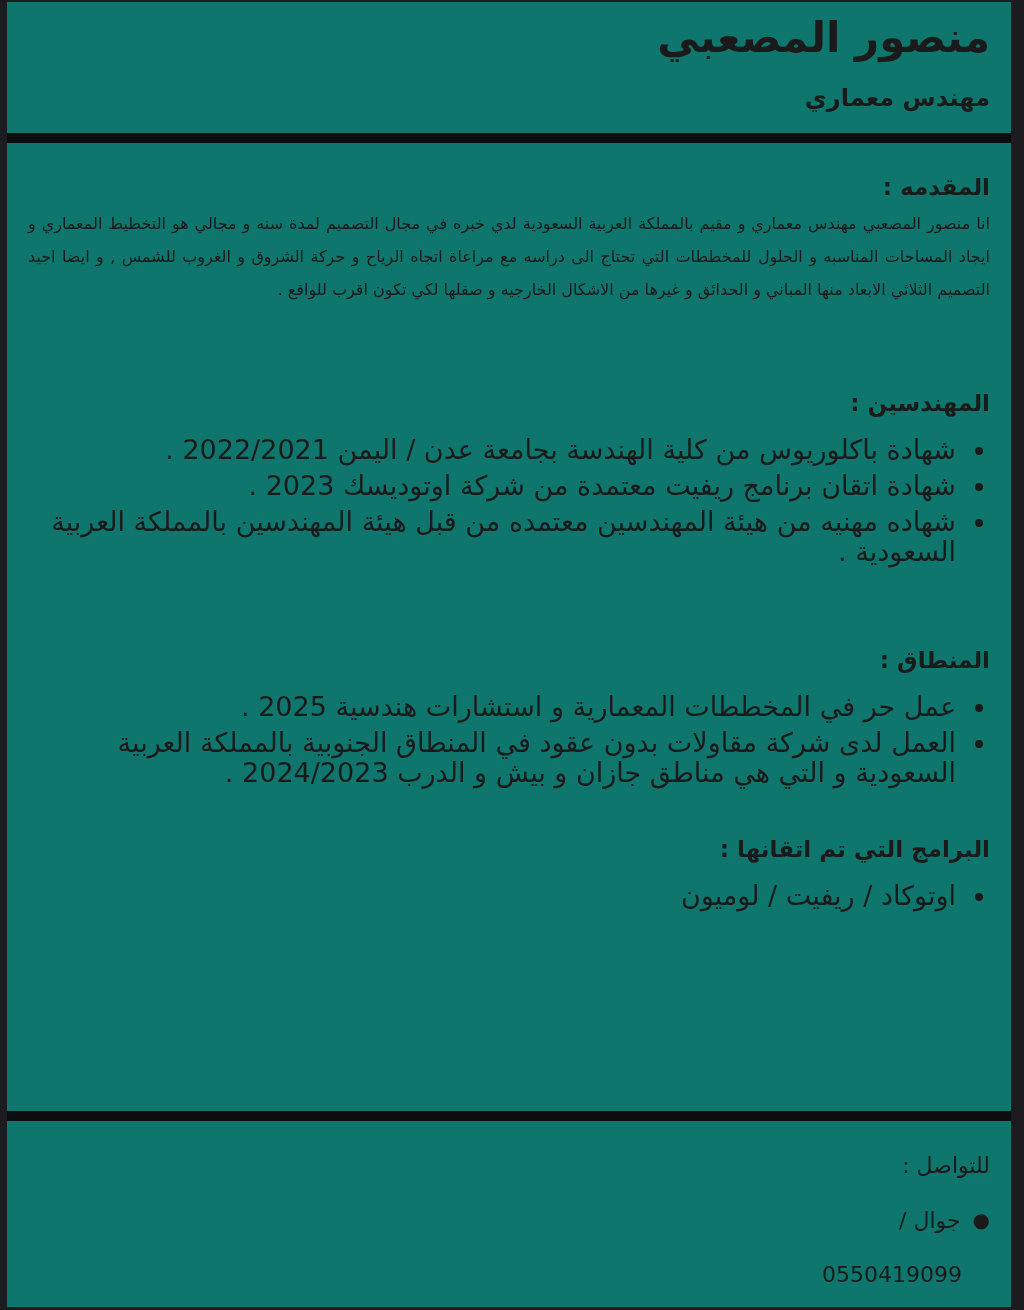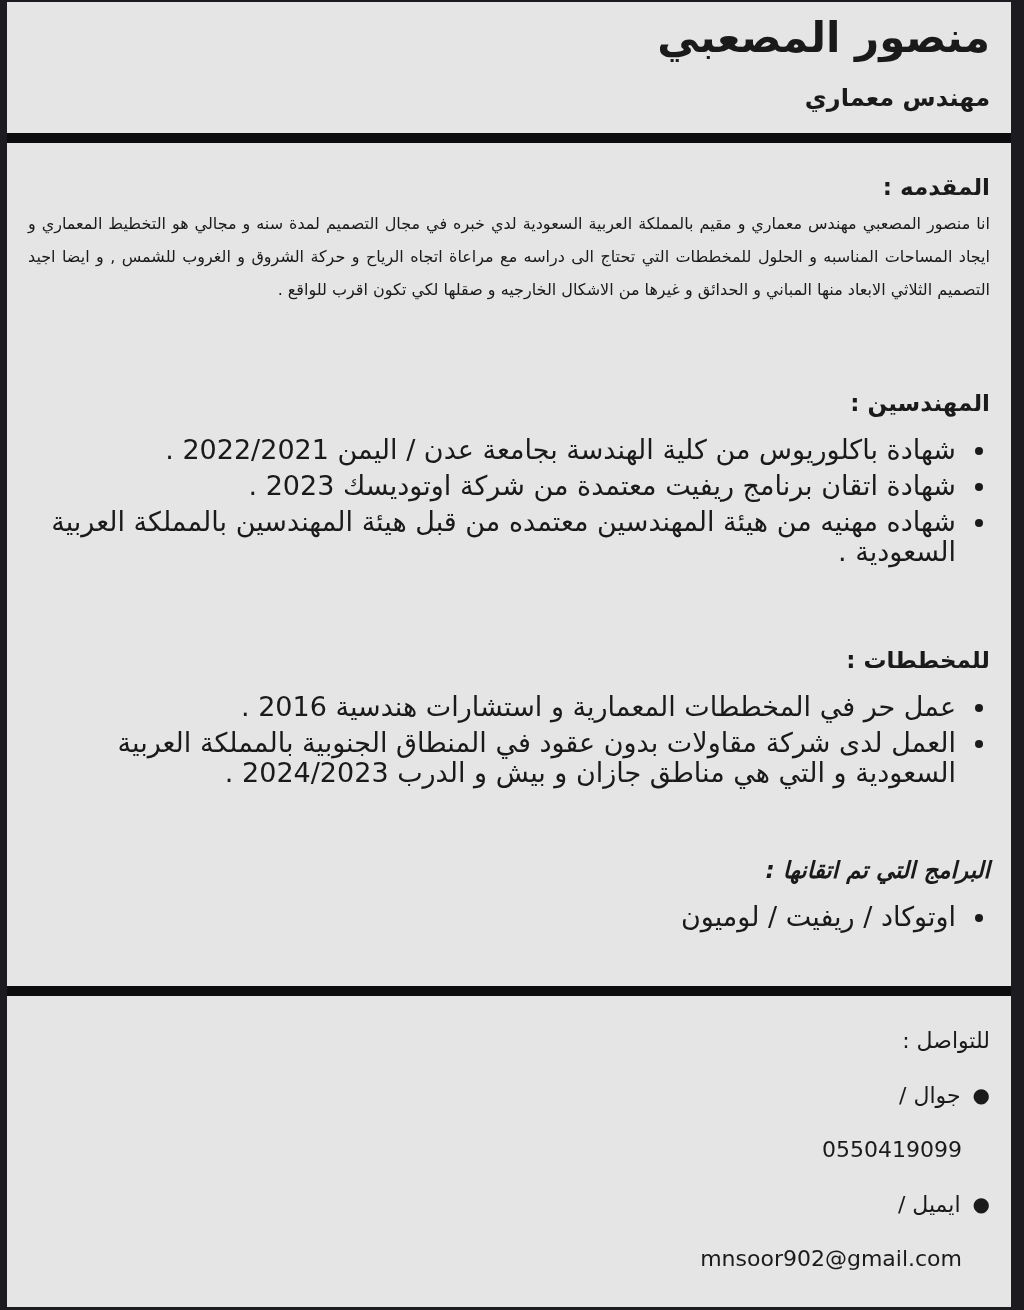--- a/index.html
+++ b/index.html
@@ -6,21 +6,21 @@
   html,body { width:1024px; height:1310px; overflow:hidden; }
   body {
     background:#1b1b20;
     font-family:"DejaVu Sans", sans-serif;
     color:#1a1a1a;
     position:relative;
   }
   .page {
     position:absolute;
     top:2px; left:7px; right:13px; bottom:3px;
-    background:#e5e5e5;
+    background:#0f766e;
   }
   .header {
     height:131px;
     padding:10px 21px 0 0;
     direction:rtl;
     text-align:right;
   }
   .name {
     font-size:42px;
     font-weight:700;
@@ -34,32 +34,32 @@
   }
   .bar {
     height:10px;
     background:#0d0d0f;
     width:100%;
   }
   .main {
     direction:rtl;
     text-align:right;
     padding:0 21px;
-    height:843px;
+    height:968px;
     overflow:hidden;
   }
   h2 {
     font-size:23px;
     font-weight:700;
     line-height:31px;
   }
   .h-intro    { margin-top:29px; }
   .h-certs    { margin-top:82px; }
   .h-exp      { margin-top:78px; }
-  .h-programs { margin-top:67px;font-style:italic; }
+  .h-programs { margin-top:46px; }
   .intro-text {
     margin-top:4px;
     font-size:16px;
     line-height:33px;
     text-align:justify;
     text-justify:inter-word;
   }
   ul.doc-list {
     margin-top:16px;
     padding-right:30px;
@@ -113,23 +113,23 @@
     <h2 class="h-intro">المقدمه :</h2>
     <p class="intro-text">انا منصور المصعبي مهندس معماري و مقيم بالمملكة العربية السعودية لدي خبره في مجال التصميم لمدة سنه و مجالي هو التخطيط المعماري و ايجاد المساحات المناسبه و الحلول للمخططات التي تحتاج الى دراسه مع مراعاة اتجاه الرياح و حركة الشروق و الغروب للشمس , و ايضا اجيد التصميم الثلاثي الابعاد منها المباني و الحدائق و غيرها من الاشكال الخارجيه و صقلها لكي تكون اقرب للواقع .</p>
 
     <h2 class="h-certs">المهندسين :</h2>
     <ul class="doc-list">
       <li>شهادة باكلوريوس من كلية الهندسة بجامعة عدن / اليمن 2022/2021 .</li>
       <li>شهادة اتقان برنامج ريفيت معتمدة من شركة اوتوديسك 2023 .</li>
       <li>شهاده مهنيه من هيئة المهندسين معتمده من قبل هيئة المهندسين بالمملكة العربية السعودية .</li>
     </ul>
 
-    <h2 class="h-exp">للمخططات :</h2>
+    <h2 class="h-exp">المنطاق :</h2>
     <ul class="doc-list">
-      <li>عمل حر في المخططات المعمارية و استشارات هندسية 2016 .</li>
+      <li>عمل حر في المخططات المعمارية و استشارات هندسية 2025 .</li>
       <li>العمل لدى شركة مقاولات بدون عقود في المنطاق الجنوبية بالمملكة العربية السعودية و التي هي مناطق جازان و بيش و الدرب 2024/2023 .</li>
     </ul>
 
     <h2 class="h-programs">البرامج التي تم اتقانها :</h2>
     <ul class="doc-list">
       <li>اوتوكاد / ريفيت / لوميون</li>
     </ul>
 
   </div>
 

